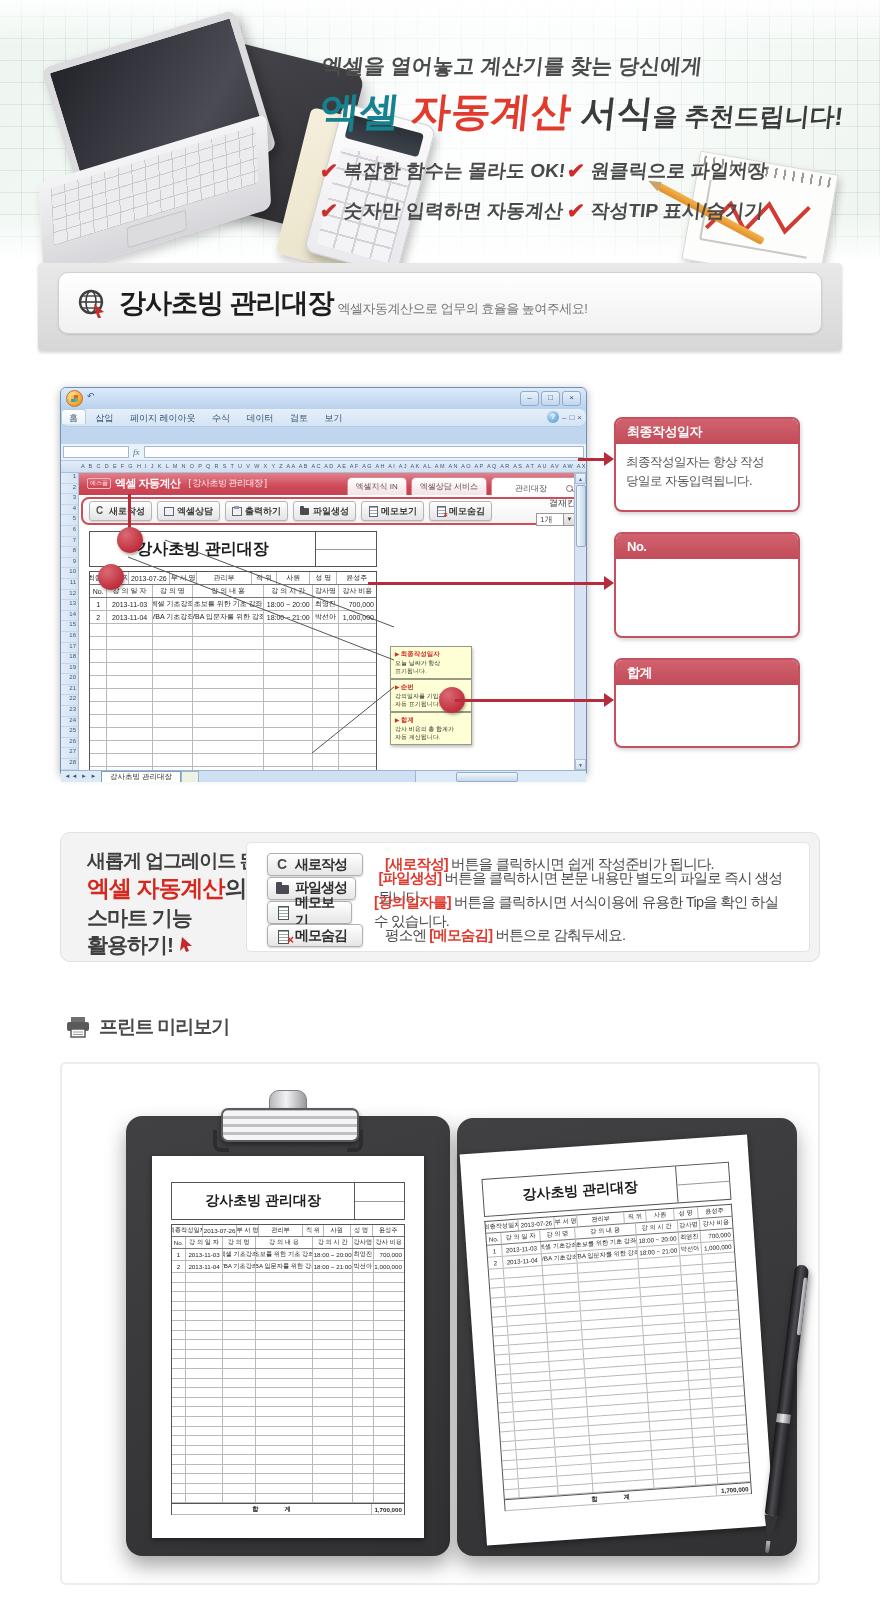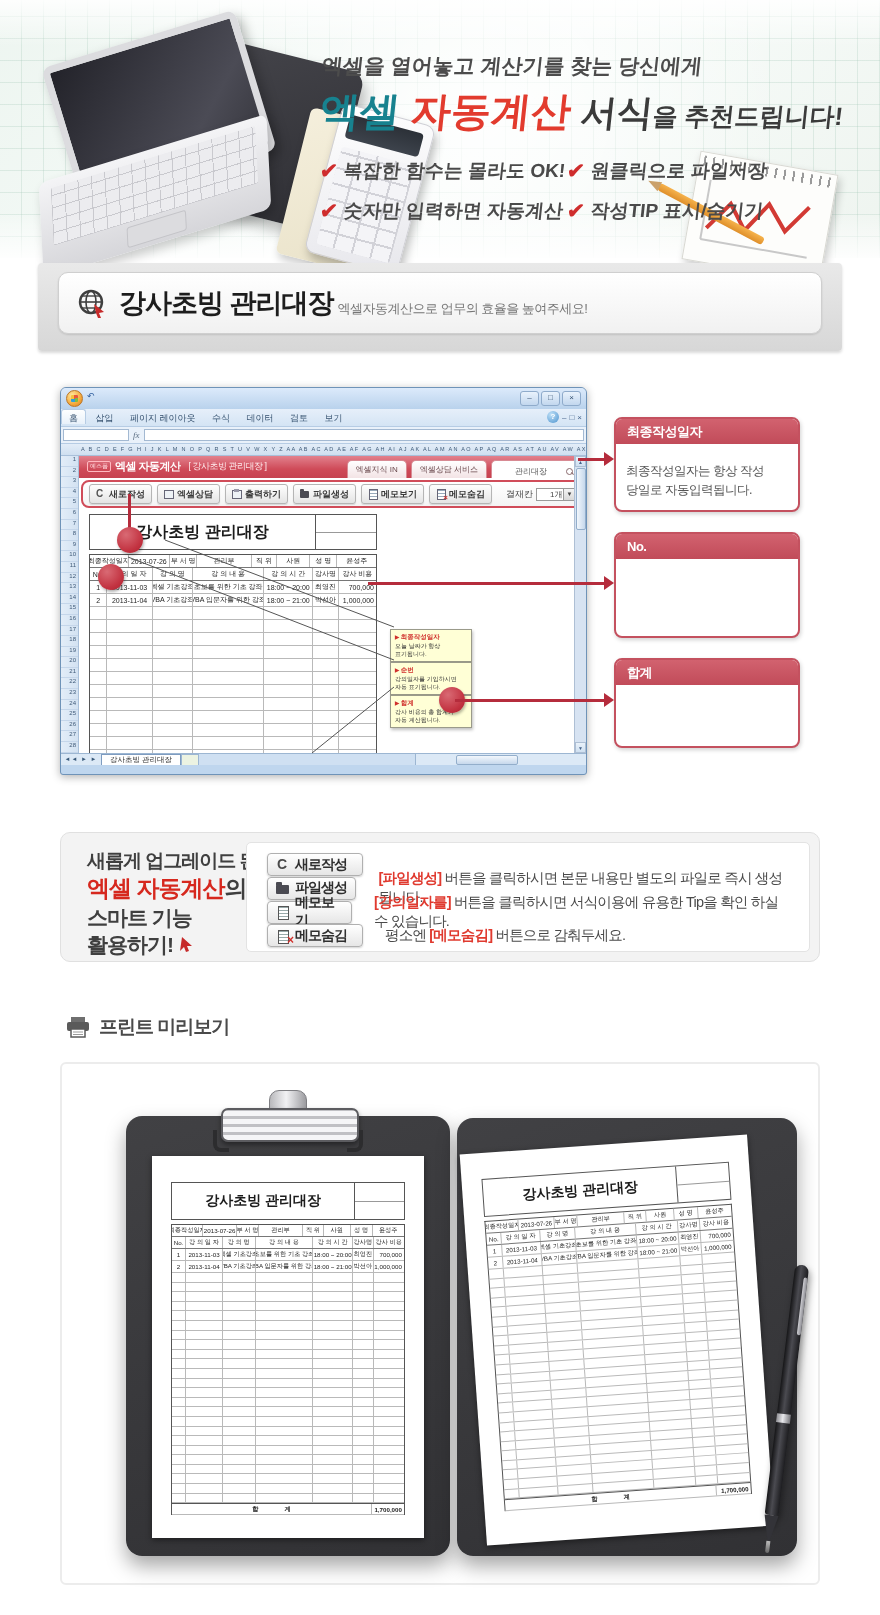--- a/index.html
+++ b/index.html
@@ -67,27 +67,27 @@
   .xl-titlebar{position:relative;height:21px;background:linear-gradient(180deg,#dceafb,#b9d2ec);border-radius:5px 5px 0 0;}
   .xl-orb{position:absolute;left:5px;top:2px;width:17px;height:17px;border-radius:50%;
     background:radial-gradient(circle at 35% 30%,#ffe9a0,#f5a93b 60%,#d97f1d);border:1px solid #b9762a;box-sizing:border-box;}
   .xl-orb::after{content:"";position:absolute;left:4px;top:4px;width:7px;height:7px;
     background:conic-gradient(#e8573f 0 25%,#7fba42 0 50%,#2e9fd8 0 75%,#f5c23c 0);border-radius:1px;}
   .xl-qat{position:absolute;left:26px;top:3px;font-size:9px;color:#2f5e9e;letter-spacing:2px;}
   .xl-title-text{position:absolute;left:0;right:0;top:4px;text-align:center;font-size:9px;color:#3f5167;}
   .xl-winbtns{position:absolute;right:5px;top:3px;display:flex;gap:2px;}
   .xl-winbtn{width:17px;height:13px;border-radius:3px;background:linear-gradient(180deg,#e9f2fc,#c2d7ee);
     border:1px solid #8fabcb;font-size:8px;color:#35506f;text-align:center;line-height:12px;}
-  .xl-ribbon{position:relative;height:17px;background:linear-gradient(180deg,#e6effa,#d4e4f4);border-bottom:1px solid #b6cce4;}
+  .xl-ribbon{position:relative;height:17px;background:linear-gradient(180deg,#e6effa,#d4e4f4);border-bottom:1px solid #b6cce4;border-radius:7px;}
   .xl-tab{display:inline-block;padding:2px 7px 0 7px;font-size:9px;color:#34506e;height:15px;box-sizing:border-box;}
   .xl-tab.active{background:linear-gradient(180deg,#fdfefe,#e8f1fa);border:1px solid #b6cce4;border-bottom:none;border-radius:3px 3px 0 0;color:#1f3document;}
   .xl-ribbon-right{position:absolute;right:4px;top:2px;display:flex;align-items:center;gap:3px;font-size:8px;color:#46638a;}
   .xl-help{width:12px;height:12px;border-radius:50%;background:radial-gradient(circle at 35% 30%,#bfe0f7,#4e94cf);
     color:#fff;font-size:8px;font-weight:bold;text-align:center;line-height:12px;}
-  .xl-formula{display:flex;height:14px;background:#e9f1fa;border-bottom:1px solid #b6cce4;align-items:center;padding:1px 2px;box-sizing:content-box;}
+  .xl-formula{display:flex;height:14px;background:#e9f1fa;border-bottom:1px solid #b6cce4;align-items:center;padding:1px 2px;box-sizing:content-box;margin-top:17px;}
   .xl-namebox{width:64px;height:10px;background:#fff;border:1px solid #a3b9d2;margin-right:4px;}
   .xl-fx{font-style:italic;font-size:9px;color:#5d6f84;margin-right:4px;font-family:"Liberation Serif",serif;}
   .xl-fbar{flex:1;height:10px;background:#fff;border:1px solid #a3b9d2;}
   .xl-collets{height:11px;background:linear-gradient(180deg,#e3edf8,#cfdff0);border-bottom:1px solid #a9c0da;
     font-size:5.5px;color:#3f5a78;letter-spacing:1.35px;white-space:nowrap;overflow:hidden;padding-left:20px;line-height:11px;}
   .xl-body{position:relative;display:flex;height:297px;background:#fff;}
   .xl-rownums{width:17px;background:linear-gradient(90deg,#e3edf8,#d3e2f2);border-right:1px solid #a9c0da;counter-reset:rn;overflow:hidden;}
   .rn{height:10.6px;font-size:6px;color:#3f5a78;text-align:right;padding-right:2px;border-bottom:1px solid #c5d6ea;box-sizing:border-box;}
   .rn::before{counter-increment:rn;content:counter(rn);}
   .xl-content{position:relative;flex:1;overflow:hidden;}
@@ -104,22 +104,22 @@
   .xl-search{display:flex;align-items:center;gap:4px;background:#fff;}
   .xl-search input{border:none;outline:none;width:58px;font-size:8px;color:#555;background:transparent;text-align:center;}
   .mag{position:relative;width:7px;height:7px;}
   .mag::before{content:"";position:absolute;left:0;top:0;width:5px;height:5px;border:1px solid #8a6a6e;border-radius:50%;}
   .mag::after{content:"";position:absolute;left:5px;top:5px;width:3px;height:1px;background:#8a6a6e;transform:rotate(45deg);}
   
   .xl-toolbar{position:absolute;left:2px;right:2px;top:24px;height:28px;border:2px solid #d04c59;border-radius:8px;
     background:linear-gradient(180deg,#ffffff,#f4f4f4);display:flex;align-items:center;padding:0 6px;box-sizing:border-box;gap:5px;}
   .xl-btn{display:inline-flex;align-items:center;gap:3px;height:18px;padding:0 6px;border:1px solid #b5b5b5;border-radius:3px;
     background:linear-gradient(180deg,#fefefe,#e4e4e4);font-size:9px;font-weight:bold;color:#3a3a3a;box-shadow:0 1px 1px rgba(0,0,0,.12);white-space:nowrap;}
-  .xl-approval{margin-left:auto;display:flex;align-items:flex-start;gap:3px;font-size:9px;color:#444;}
-  .xl-select{display:flex;align-items:center;width:40px;height:13px;border:1px solid #9a9a9a;background:#fff;font-size:8px;padding-left:13px;box-sizing:border-box;}
+  .xl-approval{margin-left:auto;display:flex;align-items:flex-end;gap:3px;font-size:9px;color:#444;flex-direction:column;}
+  .xl-select{display:flex;align-items:center;width:40px;height:13px;border:1px solid #9a9a9a;background:#fff;font-size:8px;padding-left:3px;box-sizing:border-box;}
   .xl-select .caret{margin-left:auto;width:11px;height:11px;background:linear-gradient(180deg,#f4f4f4,#d9d9d9);
     border-left:1px solid #9a9a9a;font-size:6px;text-align:center;line-height:11px;color:#444;}
   
   .tic{display:inline-block;width:10px;height:10px;position:relative;}
   .tic-new::before{content:"C";position:absolute;left:0;top:-1px;font-size:10px;font-weight:bold;color:#555;}
   .tic-box::before{content:"";position:absolute;left:0;top:1px;width:8px;height:7px;border:1px solid #667;background:#eef2f6;}
   .tic-print::after{content:"";position:absolute;left:2px;top:0;width:5px;height:3px;background:#99a;}
   .tic-file::before{content:"";position:absolute;left:0;top:2px;width:9px;height:7px;background:#4a4a52;border-radius:1px;}
   .tic-file::after{content:"";position:absolute;left:0;top:0;width:4px;height:3px;background:#4a4a52;border-radius:1px;}
   .tic-memo::before{content:"";position:absolute;left:1px;top:0;width:7px;height:9px;border:1px solid #667;
@@ -156,21 +156,21 @@
     background:radial-gradient(circle at 35% 30%,#d96a74,#c23240 65%,#a8202e);box-shadow:1px 2px 3px rgba(0,0,0,.3);}
   .redline{position:absolute;background:#b52c3c;}
   .arrowhead{position:absolute;width:0;height:0;border-top:7px solid transparent;border-bottom:7px solid transparent;border-left:10px solid #b52c3c;}
   .diag-svg{position:absolute;left:60px;top:387px;width:527px;height:388px;pointer-events:none;}
 
   
   .callout{position:absolute;left:614px;width:186px;border:2px solid #c4515f;border-radius:8px;background:#fff;
     box-shadow:1px 2px 4px rgba(0,0,0,.18);box-sizing:border-box;overflow:hidden;}
   .callout-h{height:25px;background:linear-gradient(180deg,#d2626f,#c14b59);color:#fff;font-size:13px;font-weight:bold;
     line-height:25px;padding-left:11px;letter-spacing:-0.5px;}
-  .callout-b{padding:18px 10px;font-size:12.5px;color:#555;line-height:1.5;white-space:pre-line;letter-spacing:-0.5px;}
+  .callout-b{padding:9px 10px;font-size:12.5px;color:#555;line-height:1.5;white-space:pre-line;letter-spacing:-0.5px;}
 
   
   .mini-form{--th:38px;--tfs:14px;--rh:12px;--fs:6.2px;--eh:9.6px;width:100%;color:#1c1c1c;background:#fff;}
   .mf-head{display:flex;height:var(--th);border:1px solid #555;box-sizing:border-box;}
   .mf-title{flex:1;display:flex;align-items:center;justify-content:center;font-size:var(--tfs);font-weight:bold;letter-spacing:0px;}
   .mf-sign{width:21%;border-left:1px solid #555;display:flex;flex-direction:column;}
   .mf-sign-cell{flex:1;}
   .mf-sign-cell:first-child{border-bottom:1px solid #999;}
   .mf-gap{height:4px;}
   .mf-table{border:1px solid #555;border-bottom:none;}
@@ -654,20 +654,21 @@
       <div class="fi4"><span>활용하기!</span><span class="cursor-arrow"><svg width="16" height="16" viewBox="0 0 16 16">
               <polygon points="1,15 3,1 13,10 8,10 10,15 7,16 5,11" fill="#c62a2a"></polygon>
             </svg></span></div>
     </div>
     <div class="feat-panel">
       <div class="feat-row">
         <span class="feat-btn">
             <span class="fic fic-new"></span>
             <span>새로작성</span>
           </span>
+        <span class="feat-desc"><span></span><span class="em">[새로작성]</span><span> 버튼을 클릭하시면 쉽게 작성준비가 됩니다.</span></span>
       </div>
       <div class="feat-row">
         <span class="feat-btn">
             <span class="fic fic-file"></span>
             <span>파일생성</span>
           </span>
         <span class="feat-desc"><span></span><span class="em">[파일생성]</span><span> 버튼을 클릭하시면 본문 내용만 별도의 파일로 즉시 생성됩니다.</span></span>
       </div>
       <div class="feat-row">
         <span class="feat-btn">

